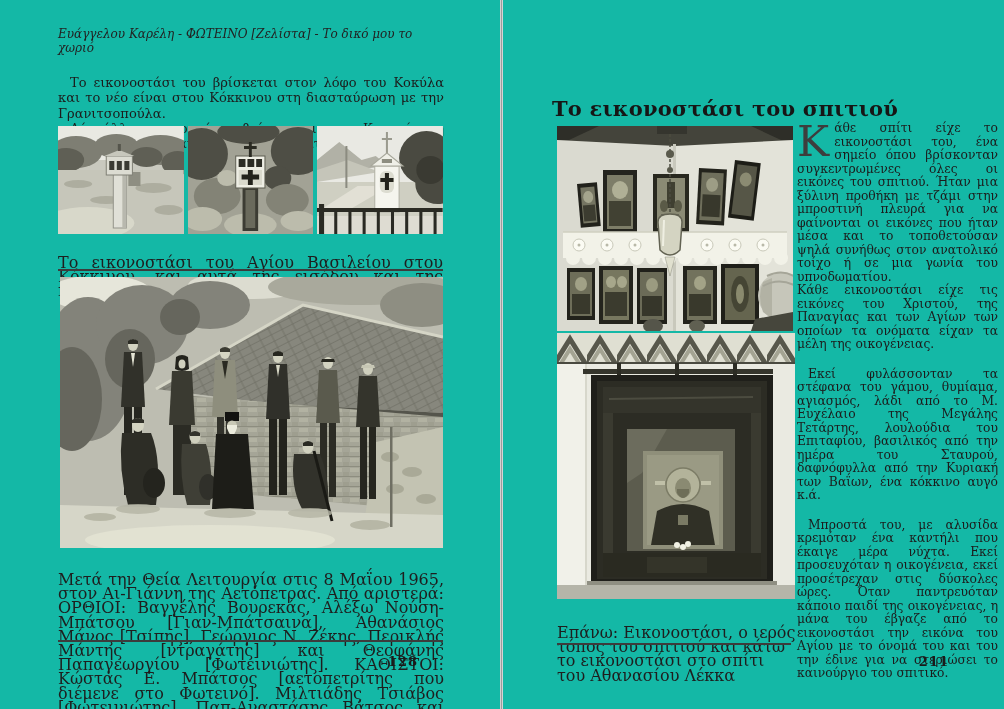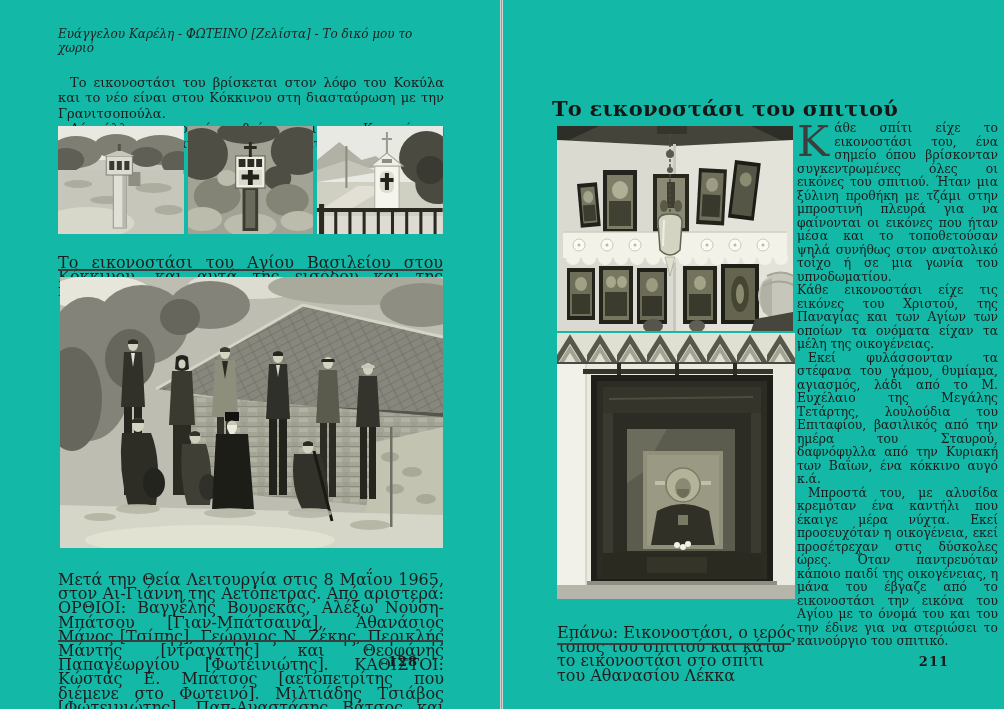--- a/index.html
+++ b/index.html
@@ -43,21 +43,21 @@
   }
   .photoC{left:557px;top:126px;width:236px;height:205px;overflow:hidden;background:#ddddd3;}
   .photoD{left:557px;top:333px;width:238px;height:266px;overflow:hidden;background:#e6e6dd;}
   .capR{left:557px;top:610px;width:240px;text-align:left;}
   .ruleR{left:557px;top:643px;width:234px;}
   .text-col{
     left:797px;top:122px;width:201px;
     font-size:12.3px;line-height:13.5px;text-align:justify;
   }
   .text-col p{margin:0;}
-  .text-col p.indent{text-indent:11px;}
+  .text-col p.indent{text-indent:11px;margin-top:16px;}
   .text-col p.gap{}
   .dropcap{
     float:left;font-size:43px;line-height:35px;
     padding:2px 5px 0 0;color:#3d3d3d;
   }
 </style>
 </head>
 <body>
 
 <div class="spread">

